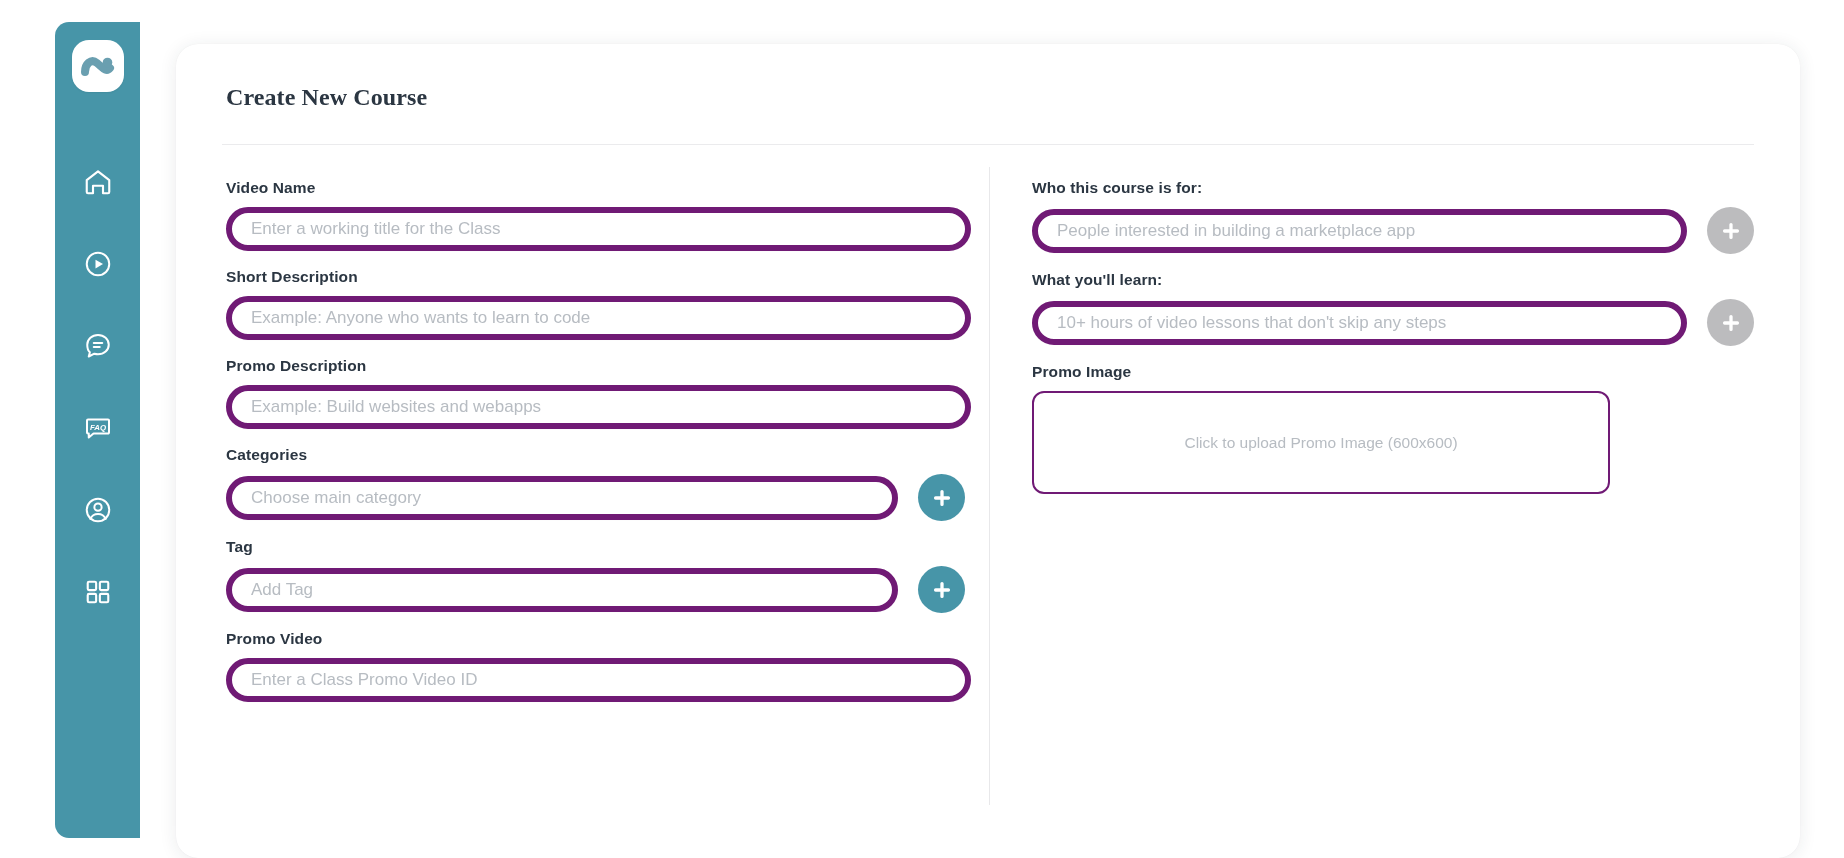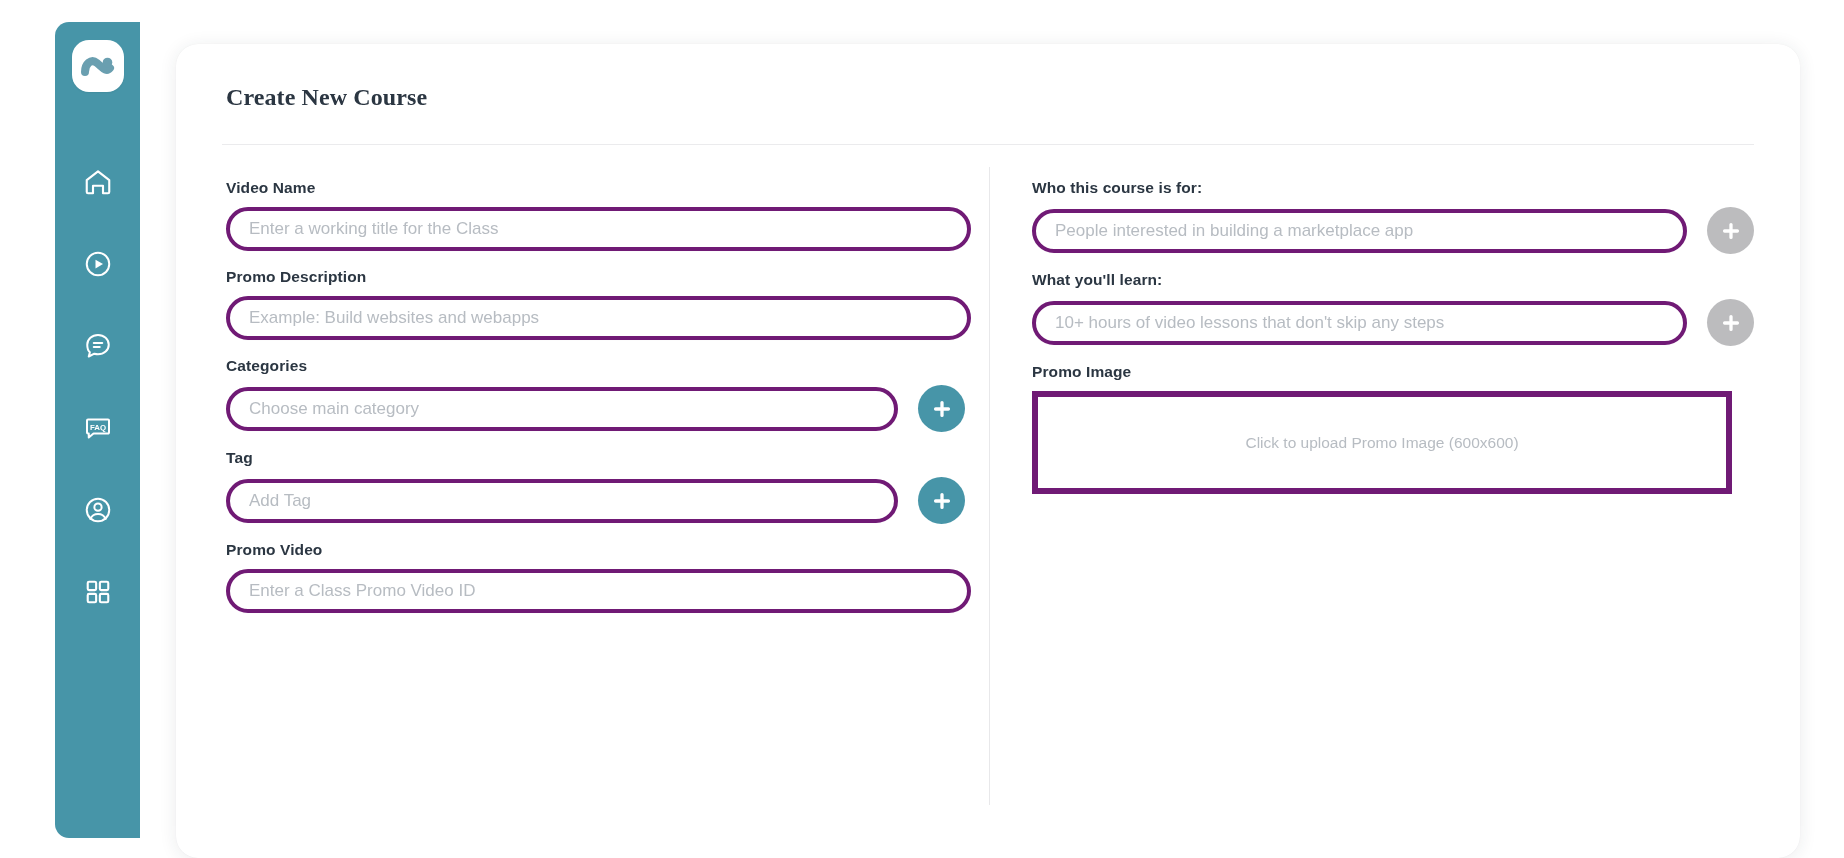--- a/index.html
+++ b/index.html
@@ -57,20 +57,21 @@
   }
 
   .nav-item {
     width: 44px;
     height: 44px;
     display: flex;
     align-items: center;
     justify-content: center;
     cursor: pointer;
     border-radius: 8px;
+    font-style: italic;
   }
   .nav-item svg { display: block; }
 
   
   .card {
     position: absolute;
     left: 176px;
     top: 44px;
     width: 1624px;
     height: 814px;
@@ -133,21 +134,21 @@
   }
 
   .input-row {
     display: flex;
     align-items: center;
     gap: 20px;
   }
 
   .text-input {
     height: 44px;
-    border: 4px solid #701a75;
+    border: 6px solid #701a75;
     border-radius: 22px;
     background: #ffffff;
     padding: 0 19px;
     font-size: 17px;
     font-family: "Liberation Sans", "DejaVu Sans", sans-serif;
     color: #3b4450;
     outline: none;
     width: 100%;
     box-shadow: 0 1px 1px rgba(0,0,0,0.012);
   }
@@ -168,24 +169,24 @@
     cursor: pointer;
     flex: none;
     padding: 0;
   }
   .plus-teal { background: #4795a8; }
   .plus-gray { background: #bcbcbe; }
   .plus-btn svg { display: block; }
 
   
   .dropzone {
-    width: 700px;
+    width: 578px;
     height: 103px;
-    border: 6px solid #701a75;
-    border-radius: 0;
+    border: 2px solid #701a75;
+    border-radius: 12px;
     display: flex;
     align-items: center;
     justify-content: center;
     cursor: pointer;
     background: #ffffff;
   }
   .dropzone-text {
     font-size: 15.5px;
     color: #b7bcc2;
   }
@@ -277,20 +278,26 @@
 
       <section class="col-left">
 
         <div class="field">
           <div class="field-label">Video Name</div>
           <div class="input-row">
             <input class="text-input input-wide" type="text" placeholder="Enter a working title for the Class" style="">
           </div>
         </div>
 
+        <div class="field">
+          <div class="field-label">Short Description</div>
+          <div class="input-row">
+            <input class="text-input input-wide" type="text" placeholder="Example: Anyone who wants to learn to code" style="">
+          </div>
+        </div>
 
         <div class="field">
           <div class="field-label">Promo Description</div>
           <div class="input-row">
             <input class="text-input input-wide" type="text" placeholder="Example: Build websites and webapps" style="">
           </div>
         </div>
 
         <div class="field">
           <div class="field-label">Categories</div>

